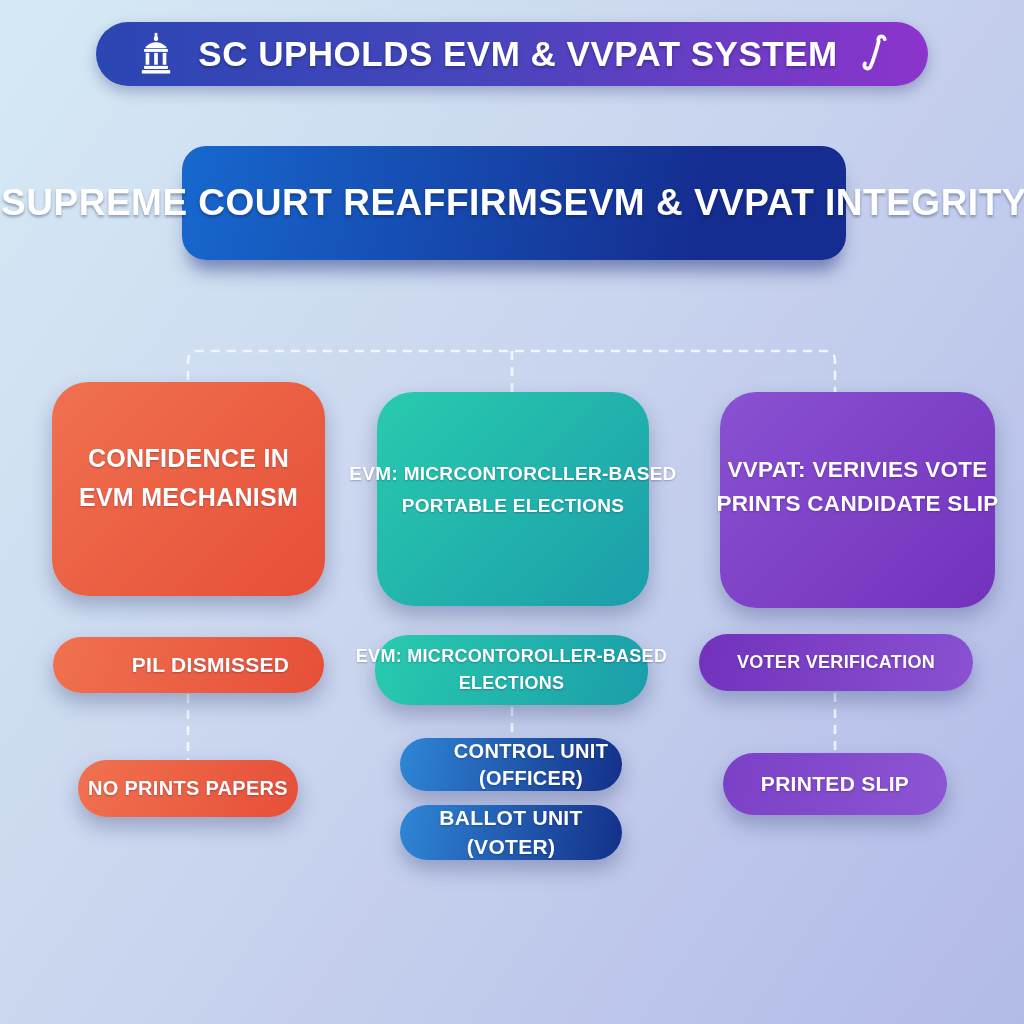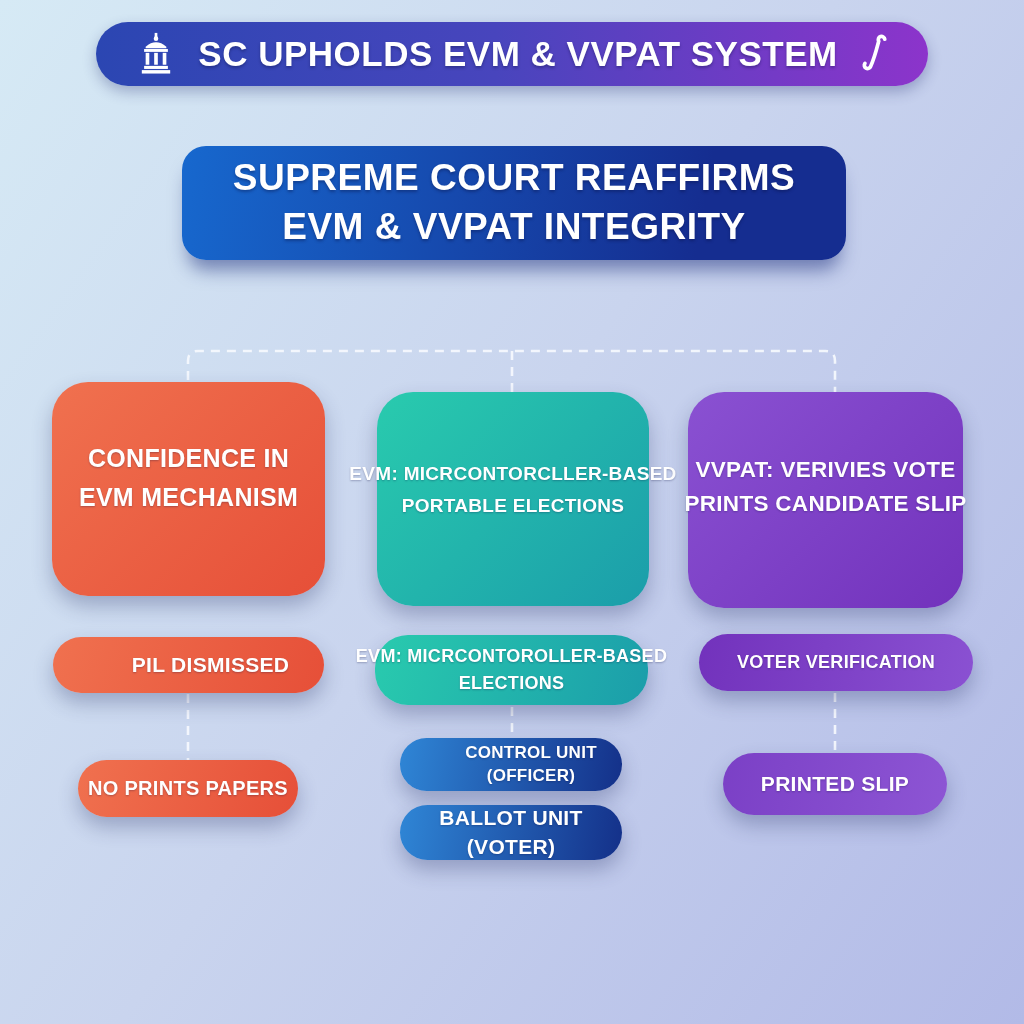--- a/index.html
+++ b/index.html
@@ -36,21 +36,21 @@
     text-shadow: 0 2px 3px rgba(10, 15, 60, .35);
   }
   .banner .icon { display: flex; align-items: center; }
   .banner .icon svg { display: block; }
 
   
   .title-card {
     position: absolute; left: 182px; top: 146px; width: 664px; height: 114px;
     border-radius: 24px;
     background: linear-gradient(100deg, var(--title-start) 0%, var(--title-end) 78%);
-    display: flex; flex-direction: column; align-items: center; justify-content: center;
+    display: flex; flex-direction: row; align-items: center; justify-content: center;
     box-shadow: 0 16px 18px -6px rgba(21, 40, 120, .50);
   }
   .title-card .line {
     color: #fff; font-size: 37px; font-weight: 800; line-height: 1.32;
     letter-spacing: .5px; text-shadow: 0 2px 3px rgba(10, 15, 60, .35);
     white-space: nowrap;
   }
 
   
   .card, .pill {
@@ -68,40 +68,40 @@
   .card-evm      { left: 52px;  top: 382px; width: 273px; height: 214px; border-radius: 36px;
                    background: linear-gradient(135deg, var(--orange-start) 0%, var(--orange-end) 100%); }
   .card-evm .line { font-size: 25px; line-height: 1.55; }
   .card-evm .content { margin-top: -22px; }
 
   .card-micro    { left: 377px; top: 392px; width: 272px; height: 214px; border-radius: 36px;
                    background: linear-gradient(135deg, var(--teal-start) 0%, var(--teal-end) 100%); }
   .card-micro .line { font-size: 19px; line-height: 1.7; }
   .card-micro .content { margin-top: -18px; }
 
-  .card-vvpat    { left: 688px; top: 392px; width: 275px; height: 216px; border-radius: 36px;
+  .card-vvpat    { left: 720px; top: 392px; width: 275px; height: 216px; border-radius: 36px;
                    background: linear-gradient(135deg, var(--purple-start) 0%, var(--purple-end) 100%); }
   .card-vvpat .line { font-size: 22.5px; line-height: 1.5; }
   .card-vvpat .content { margin-top: -26px; }
 
   .pill-pil      { left: 53px;  top: 637px; width: 271px; height: 56px; border-radius: 28px;
                    background: linear-gradient(110deg, var(--orange-start) 0%, var(--orange-end) 100%); }
   .pill-pil .line { font-size: 21px; padding-left: 44px; }
 
   .pill-ballotpapers { left: 78px; top: 760px; width: 220px; height: 57px; border-radius: 29px;
                    background: linear-gradient(110deg, var(--orange-start) 0%, var(--orange-end) 100%); }
   .pill-ballotpapers .line { font-size: 20px; }
 
   .pill-evm      { left: 375px; top: 635px; width: 273px; height: 70px; border-radius: 33px;
                    background: linear-gradient(110deg, var(--teal-start) 0%, var(--teal-end) 100%); }
   .pill-evm .line { font-size: 18px; line-height: 1.5; }
 
   .pill-control  { left: 400px; top: 738px; width: 222px; height: 53px; border-radius: 27px;
                    background: linear-gradient(100deg, var(--blue-pill-start) 0%, var(--blue-pill-end) 100%); }
-  .pill-control .line { font-size: 17px; line-height: 1.35; margin-left: 40px; }
+  .pill-control .line { font-size: 20px; line-height: 1.35; margin-left: 40px; }
 
   .pill-ballotunit { left: 400px; top: 805px; width: 222px; height: 55px; border-radius: 28px;
                    background: linear-gradient(100deg, var(--blue-pill-start) 0%, var(--blue-pill-end) 100%); }
   .pill-ballotunit .line { font-size: 21px; line-height: 1.35; }
 
   .pill-voter    { left: 699px; top: 634px; width: 274px; height: 57px; border-radius: 29px;
                    background: linear-gradient(100deg, var(--purple-end) 0%, var(--purple-start) 100%); }
   .pill-voter .line { font-size: 18px; }
 
   .pill-printed  { left: 723px; top: 753px; width: 224px; height: 62px; border-radius: 31px;

